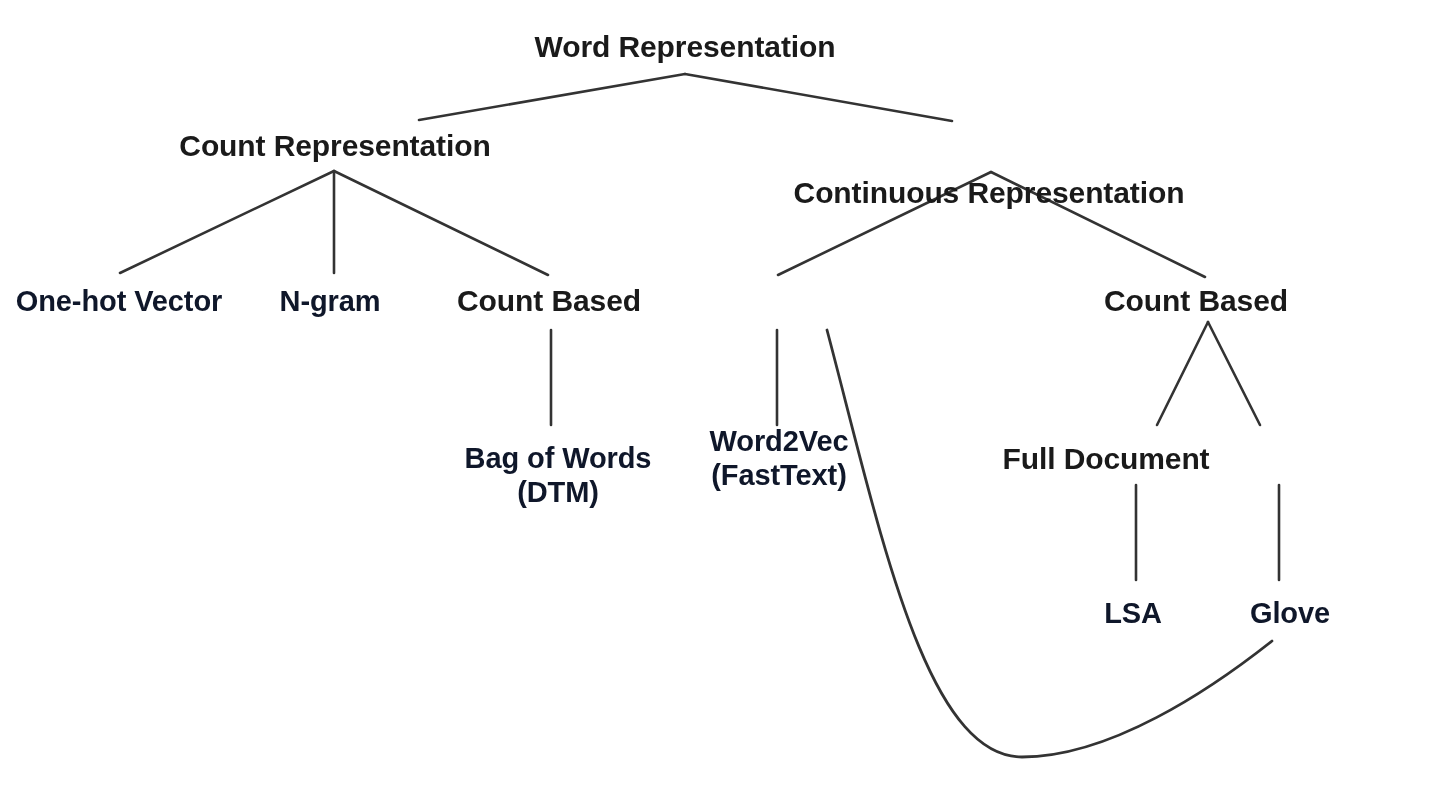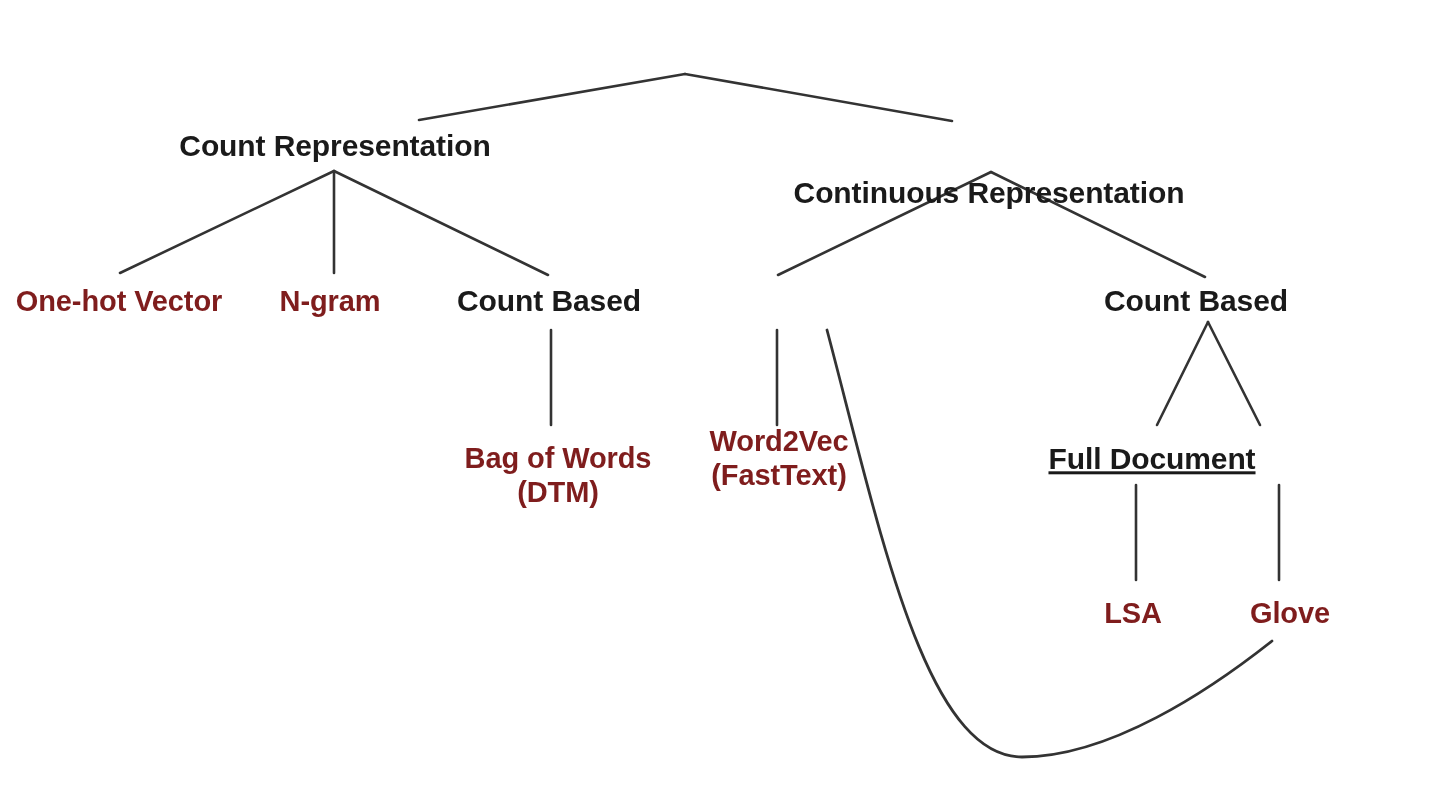--- a/index.html
+++ b/index.html
@@ -29,21 +29,21 @@
     text-align: center;
     line-height: 1.18;
     letter-spacing: -0.1px;
   }
   .cat {
     color: #1a1a1a;
     font-size: 30px;
     font-weight: 600;
   }
   .leaf {
-    color: #7f1d1d;
+    color: #0f172a;
     font-size: 29px;
     font-weight: 700;
   }
   .leaf .ln2 { display: block; }
 </style>
 </head>
 <body>
 
 <div id="canvas">
 
@@ -65,20 +65,21 @@
       <path d="M827,330 C 880,530 925,757 1022,757 C 1110,757 1210,690 1272,641" stroke-width="2.8"></path>
 
       <path d="M1208,322 L1157,425"></path>
       <path d="M1208,322 L1260,425"></path>
 
       <path d="M1136,485 L1136,580"></path>
       <path d="M1279,485 L1279,580"></path>
     </g>
   </svg>
 
+  <div class="node cat" style="left:685px; top:47px;">Word Representation</div>
 
   <div class="node cat" style="left:335px; top:146px;">Count Representation</div>
 
   <div class="node cat" style="left:989px; top:145px;margin-top:48px;">Continuous Representation</div>
 
   <div class="node leaf" style="left:119px; top:301px;">One-hot Vector</div>
 
   <div class="node leaf" style="left:330px; top:301px;">N-gram</div>
 
   <div class="node cat" style="left:549px; top:301px;">Count Based</div>
@@ -89,20 +90,20 @@
   <div class="node leaf" style="left:558px; top:475px;">
     <span class="ln1">Bag of Words</span>
     <span class="ln2">(DTM)</span>
   </div>
 
   <div class="node leaf" style="left:779px; top:458px;">
     <span class="ln1">Word2Vec</span>
     <span class="ln2">(FastText)</span>
   </div>
 
-  <div class="node cat" style="left:1152px; top:459px;text-decoration:underline;">Full Document</div>
+  <div class="node cat" style="left:1106px; top:459px;">Full Document</div>
 
 
   <div class="node leaf" style="left:1133px; top:613px;">LSA</div>
 
   <div class="node leaf" style="left:1290px; top:613px;text-align:right;">Glove</div>
 
 </div>
 
 </body></html>

